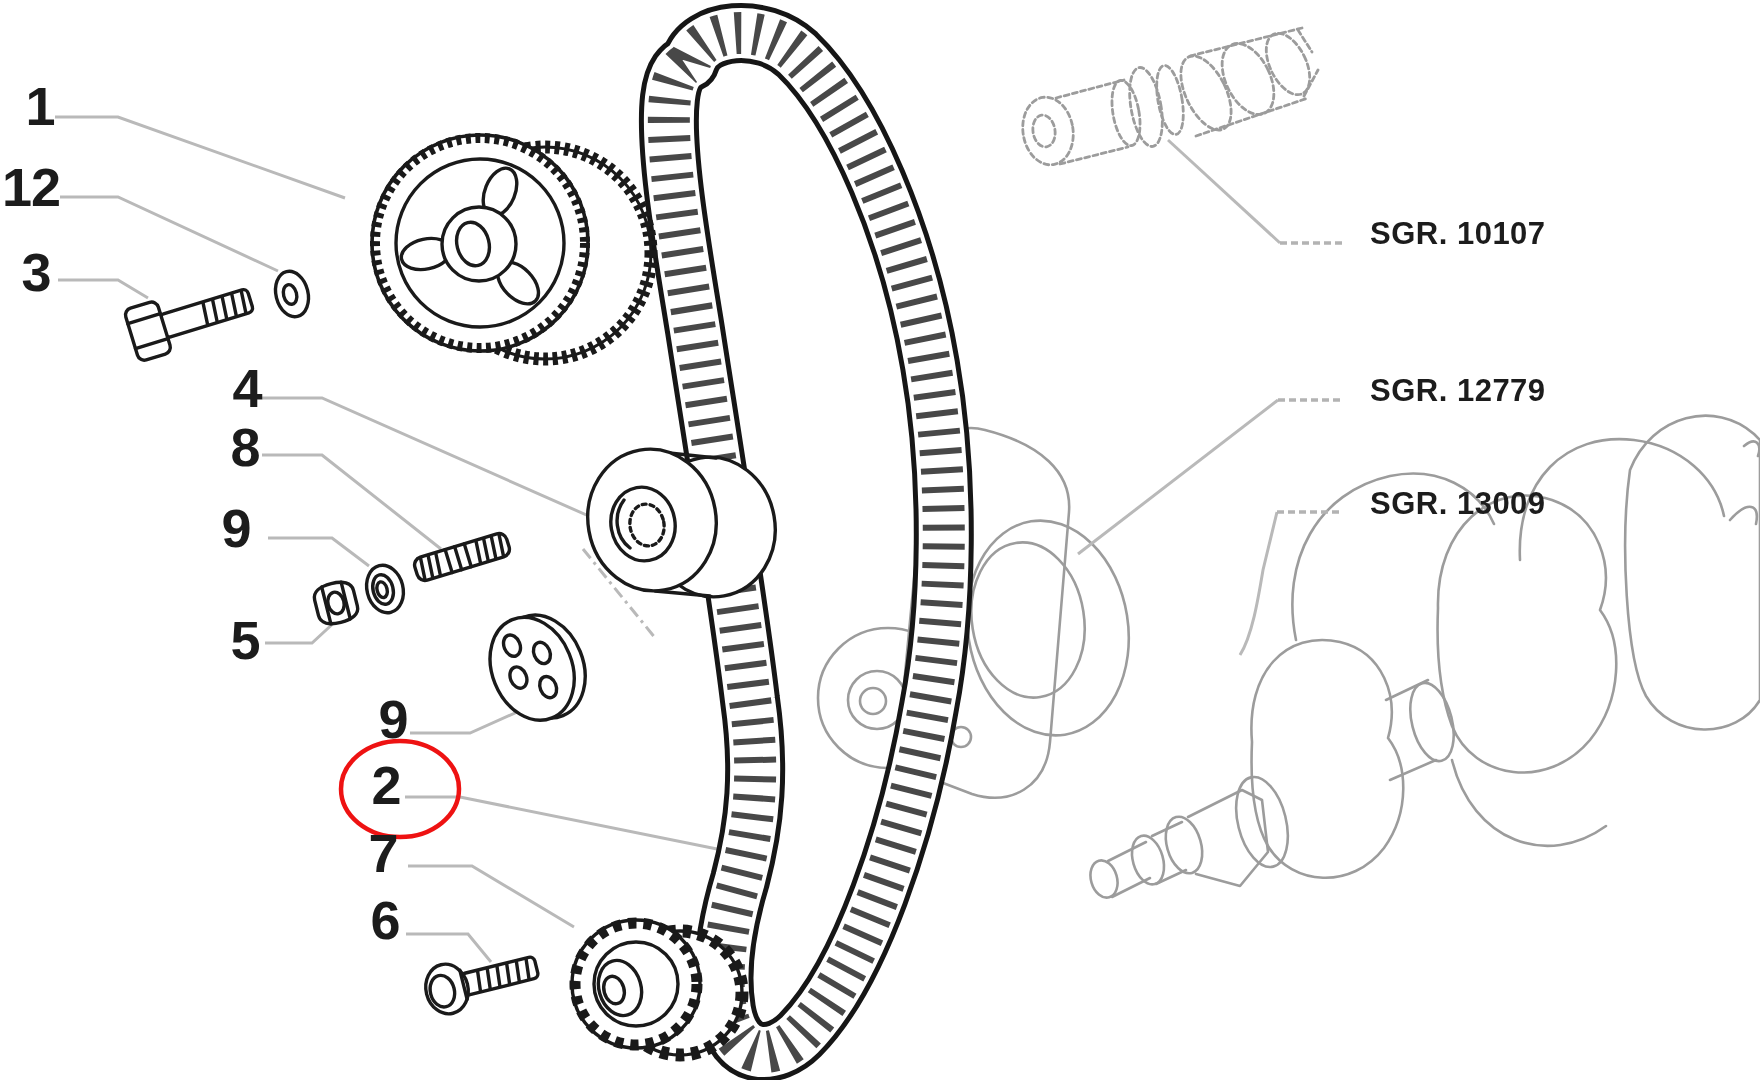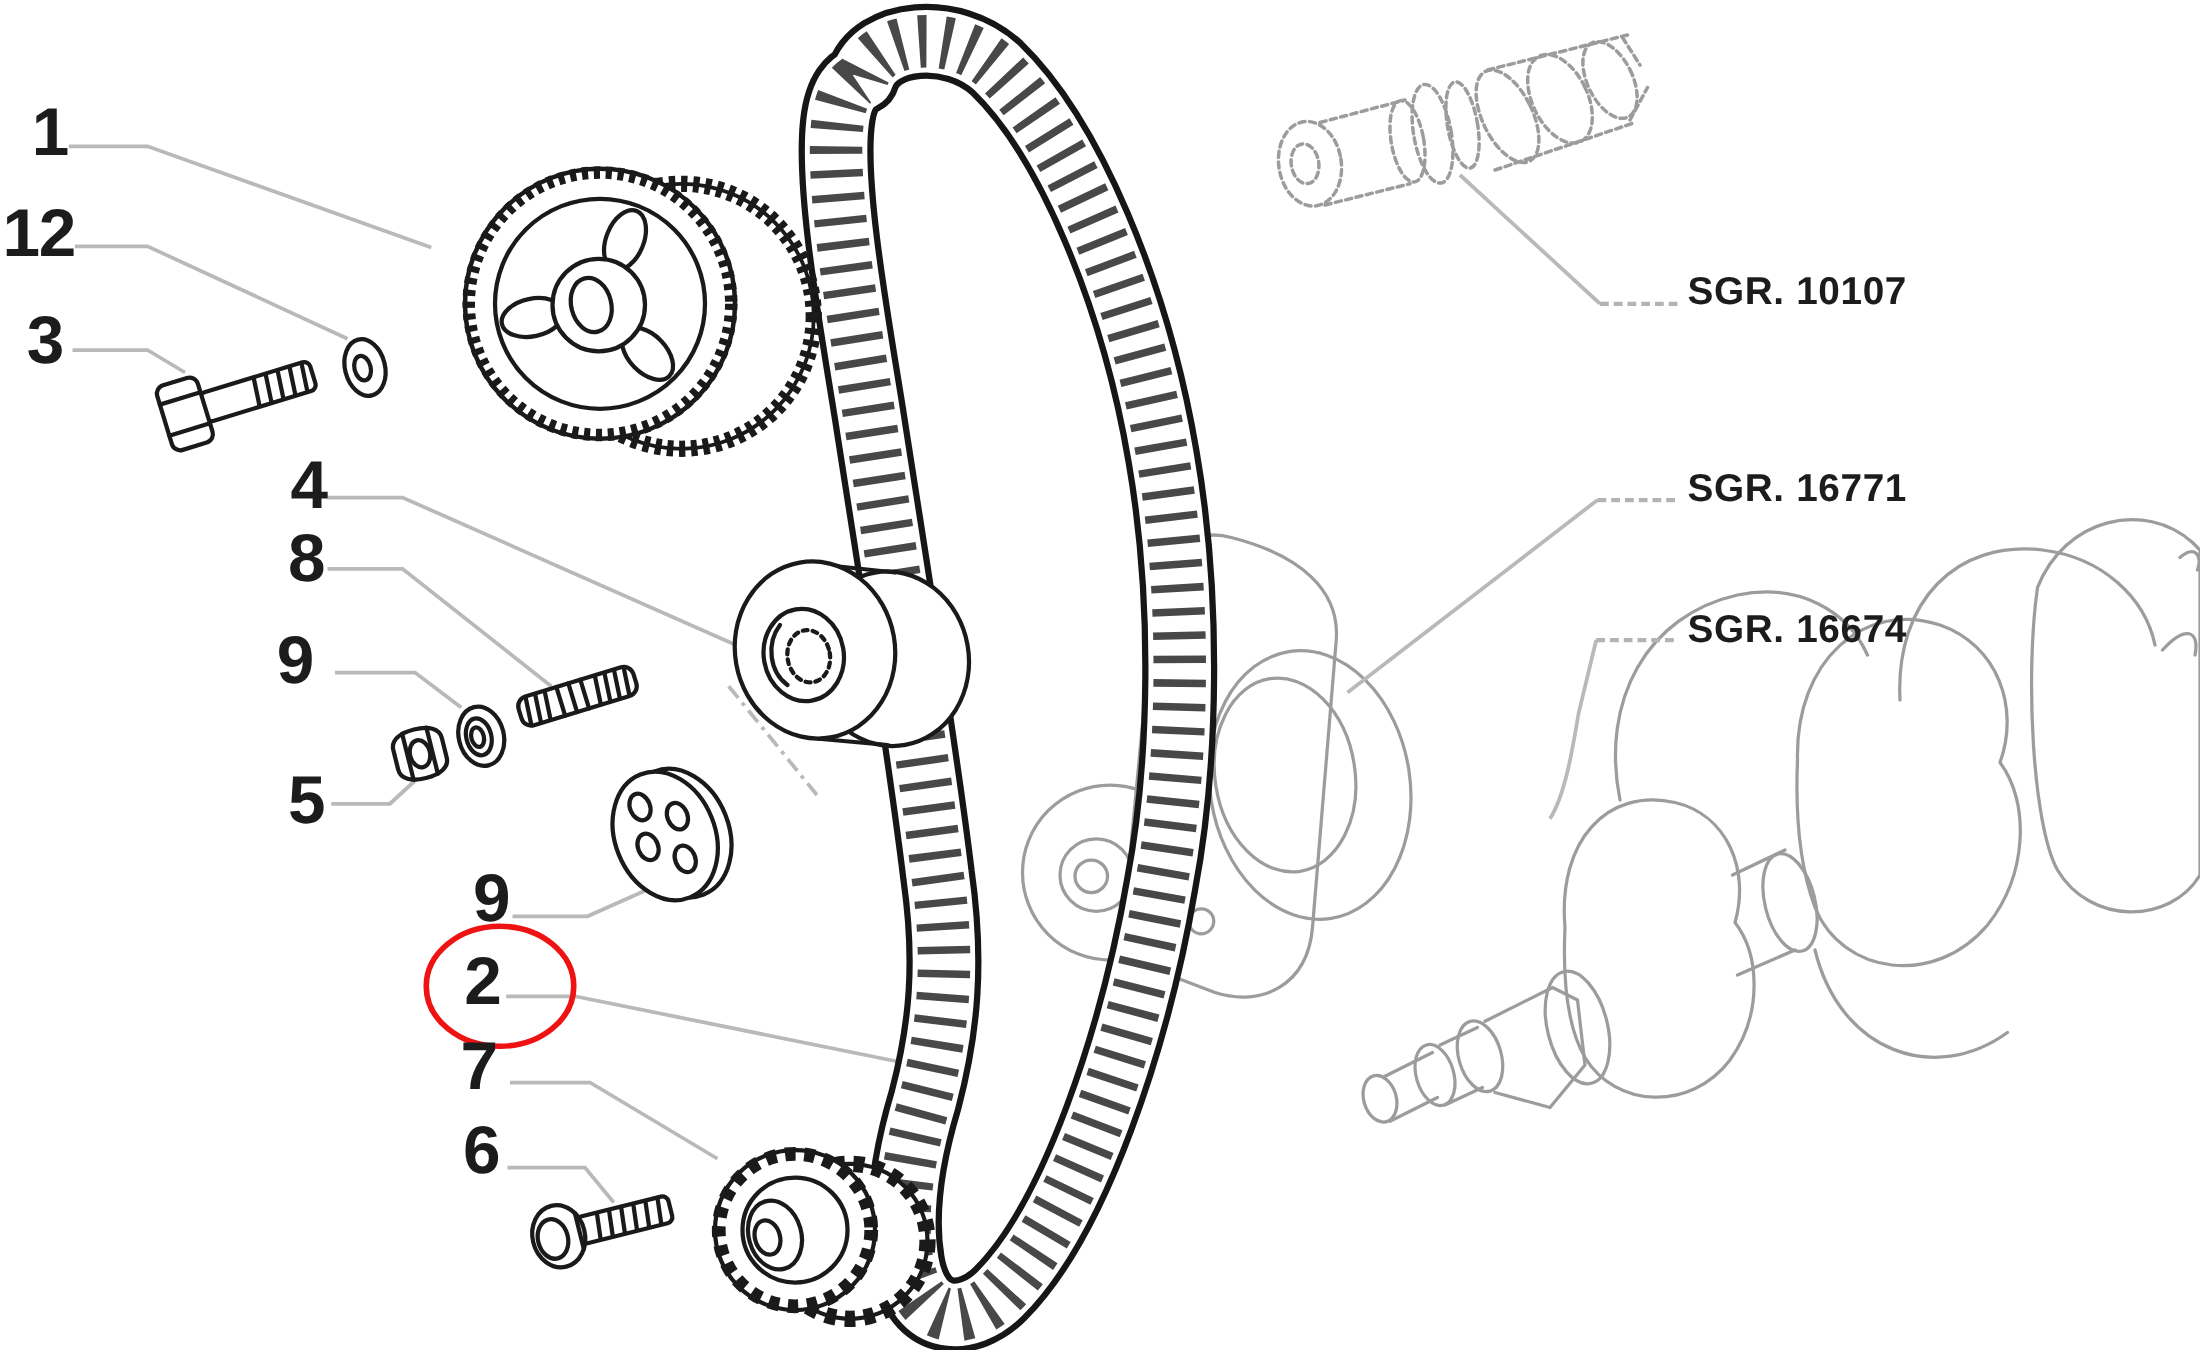--- a/index.html
+++ b/index.html
@@ -9,21 +9,21 @@
   }
   .stage svg{position:absolute;left:0;top:0;width:1760px;height:1080px;}
   .callout{
     position:absolute;transform:translate(-50%,-50%);
     font-weight:700;font-size:54px;line-height:1;color:#1c1c1c;
     letter-spacing:-1px;white-space:nowrap;user-select:none;
   }
   .sgr{
     position:absolute;transform:translateY(-50%);
     font-weight:700;font-size:31px;line-height:1;color:#1c1c1c;
-    white-space:nowrap;user-select:none;letter-spacing:0.5px;
+    white-space:nowrap;user-select:none;letter-spacing:0.5px;margin-left:20px;
   }
   
   .bk{fill:none;stroke:#1a1a1a;stroke-width:3.4;stroke-linecap:round;stroke-linejoin:round;}
   .bkw{fill:#fff;stroke:#1a1a1a;stroke-width:3.4;stroke-linecap:round;stroke-linejoin:round;}
   .teeth{fill:none;stroke:#1a1a1a;}
   .sk{fill:none;stroke:#9c9c9c;stroke-width:2.6;stroke-linecap:round;stroke-linejoin:round;}
   .skd{fill:none;stroke:#9c9c9c;stroke-width:2.8;stroke-linecap:round;stroke-linejoin:round;stroke-dasharray:5 3.5;}
   .ld{fill:none;stroke:#b9b9b9;stroke-width:3;}
   .ldd{fill:none;stroke:#b3b3b3;stroke-width:3.4;stroke-dasharray:7 4;}
 </style>
@@ -193,16 +193,16 @@
   <div class="callout" style="left:247px;top:388px">4</div>
   <div class="callout" style="left:245px;top:447px">8</div>
   <div class="callout" style="left:236px;top:528px">9</div>
   <div class="callout" style="left:245px;top:640px">5</div>
   <div class="callout" style="left:393px;top:719px">9</div>
   <div class="callout" style="left:386px;top:785px">2</div>
   <div class="callout" style="left:383px;top:853px">7</div>
   <div class="callout" style="left:385px;top:920px">6</div>
 
   <div class="sgr" style="left:1350px;top:233px">SGR. 10107</div>
-  <div class="sgr" style="left:1350px;top:390px">SGR. 16771</div>
-  <div class="sgr" style="left:1350px;top:503px">SGR. 16674</div>
+  <div class="sgr" style="left:1350px;top:390px">SGR. 12779</div>
+  <div class="sgr" style="left:1350px;top:503px">SGR. 13009</div>
 
 </div>
 
 </body></html>

